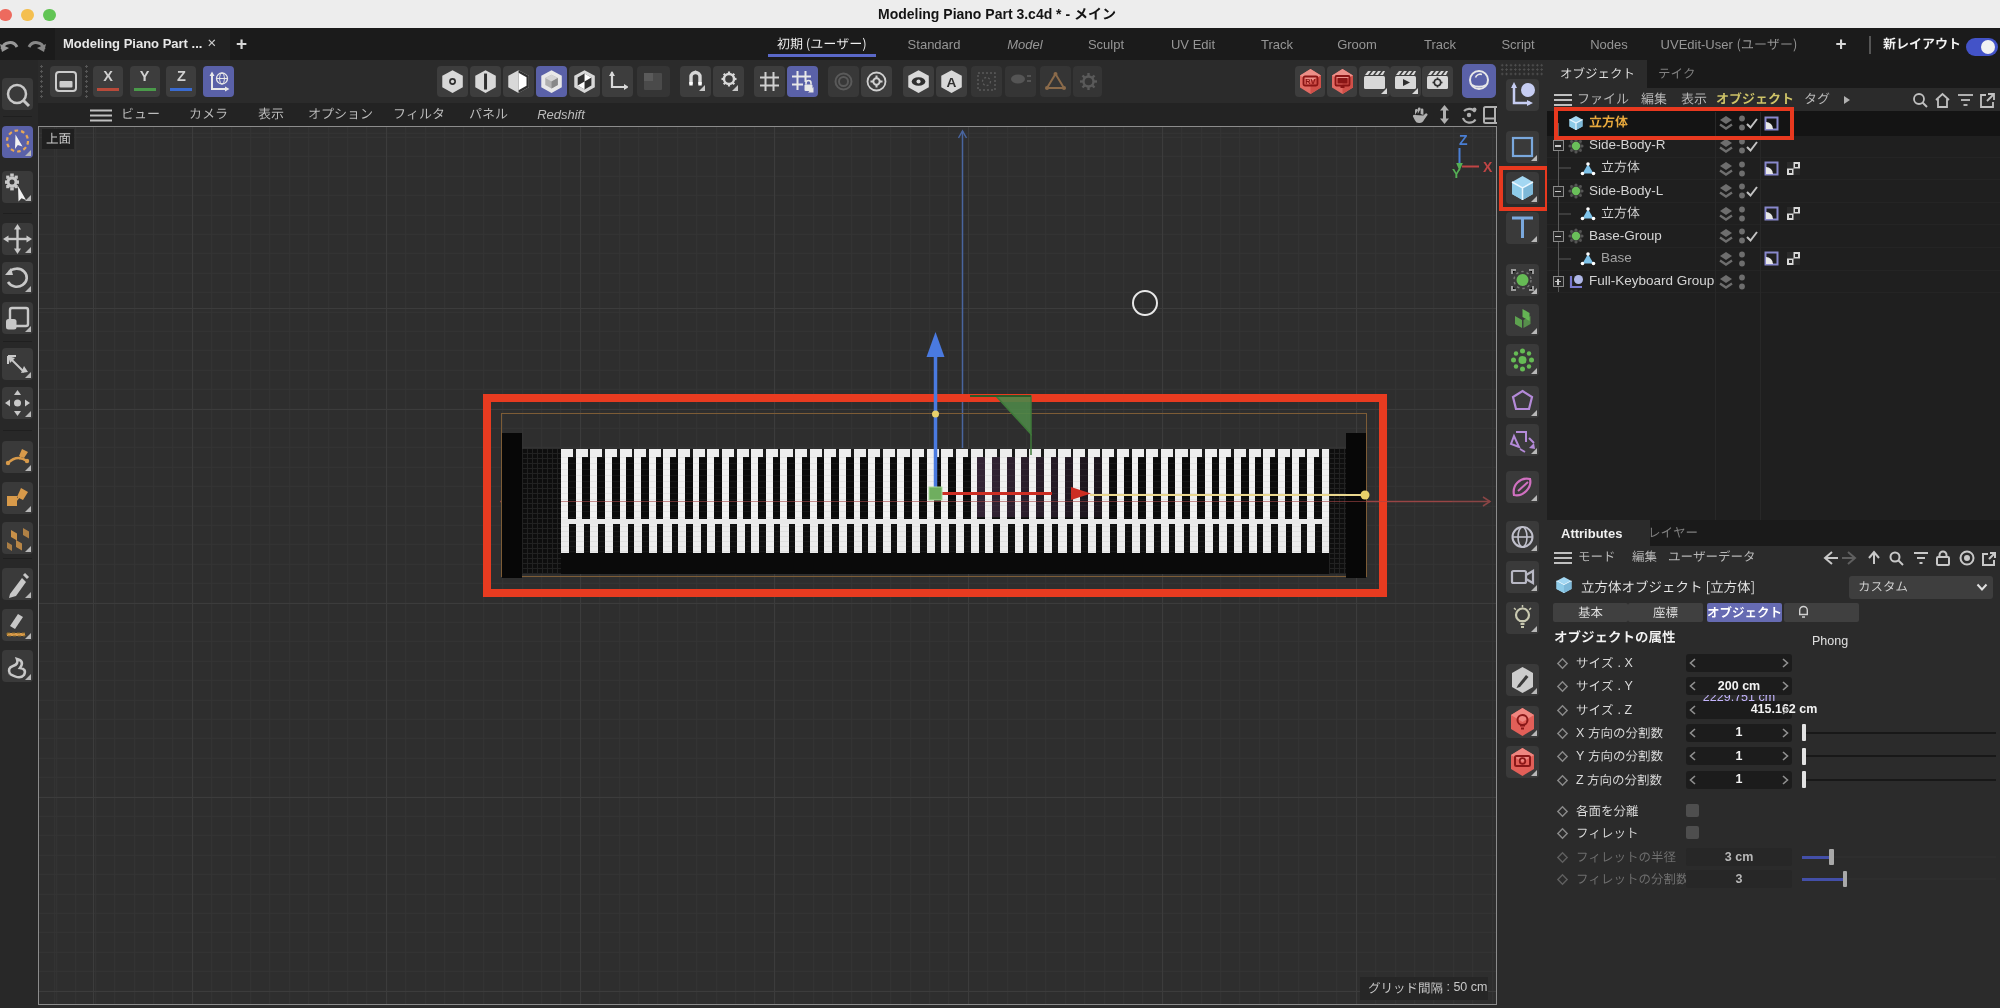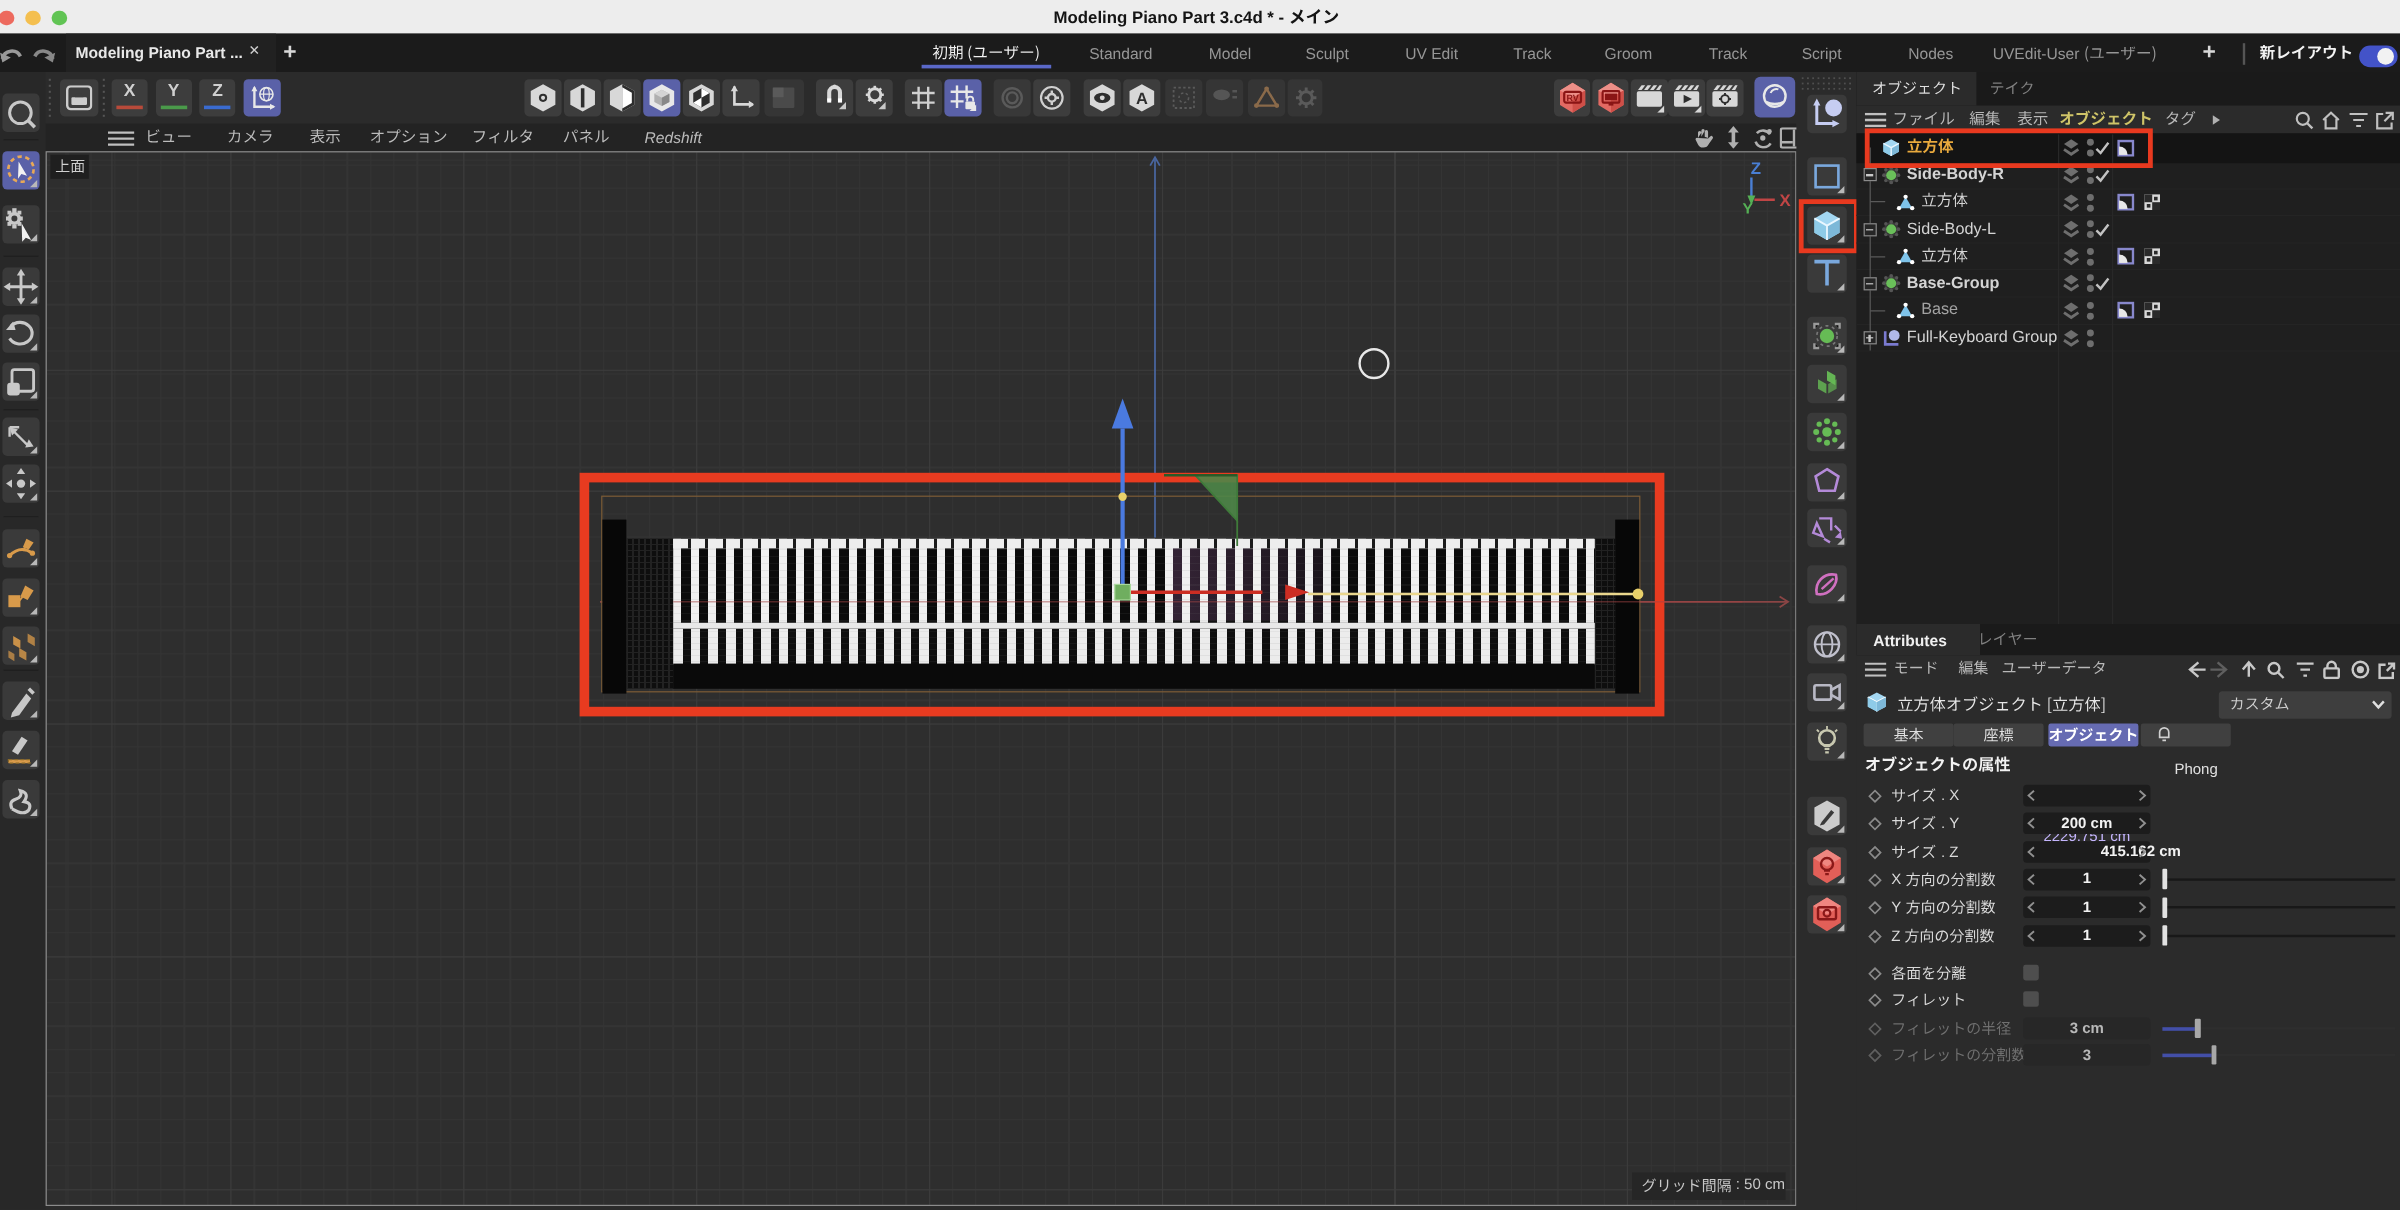--- a/index.html
+++ b/index.html
@@ -23,21 +23,21 @@
     </svg>
 <div style="position:absolute;left:55px;top:28px;width:175px;height:32px;background:#212121;"></div>
 <div style="position:absolute;left:63px;top:36px;font-size:13px;line-height:15.6px;color:#e8e8e8;font-weight:bold;white-space:nowrap;">Modeling Piano Part ...</div>
 <div style="position:absolute;left:207px;top:37px;font-size:11.5px;line-height:13.8px;color:#cfcfcf;font-weight:normal;white-space:nowrap;">✕</div>
 <div style="position:absolute;left:236px;top:33px;font-size:19px;line-height:22.8px;color:#d8d8d8;font-weight:bold;white-space:nowrap;">+</div>
 <svg style="position:absolute;left:777.1px;top:37.0px;overflow:visible" width="89.7" height="14.3">
       <path transform="translate(0,11.44)" d="M5.4 -9.7V-8.8H7.6C7.5 -5.4 7.3 -1.6 4.4 0.3C4.7 0.5 5 0.8 5.2 1.1C8.2 -1.1 8.5 -5.1 8.6 -8.8H11.2C11.1 -2.9 10.9 -0.7 10.5 -0.3C10.4 -0.1 10.3 -0 10 -0C9.7 -0 9 -0 8.3 -0.1C8.4 0.2 8.6 0.6 8.6 0.9C9.3 0.9 10 0.9 10.4 0.9C10.9 0.8 11.2 0.7 11.4 0.3C11.9 -0.3 12.1 -2.5 12.2 -9.2C12.2 -9.3 12.2 -9.7 12.2 -9.7ZM5.2 -6.1C4.9 -5.7 4.5 -5.1 4.2 -4.7L3.7 -5.2C4.4 -6.1 5 -7.1 5.4 -8.2L4.8 -8.6L4.7 -8.5H3.6V-10.9H2.6V-8.5H0.7V-7.6H4.2C3.3 -5.8 1.8 -4.1 0.3 -3.1C0.5 -2.9 0.8 -2.4 0.9 -2.2C1.5 -2.6 2 -3.2 2.6 -3.8V1H3.6V-4.3C4.1 -3.7 4.7 -2.9 5 -2.4L5.6 -3.2L4.6 -4.2C5 -4.6 5.4 -5.1 5.8 -5.6Z M15.3 -1.9C14.9 -1 14.2 -0.1 13.5 0.5C13.7 0.6 14.1 0.9 14.3 1C15 0.4 15.8 -0.6 16.2 -1.6ZM17.2 -1.5C17.7 -0.8 18.3 0 18.5 0.5L19.3 0.1C19 -0.5 18.4 -1.3 17.9 -1.9ZM24.1 -9.4V-7.3H21.4V-9.4ZM20.5 -10.3V-5.6C20.5 -3.7 20.4 -1.2 19.3 0.5C19.6 0.6 20 0.9 20.1 1.1C20.9 -0.1 21.2 -1.8 21.4 -3.4H24.1V-0.2C24.1 -0 24 0 23.9 0.1C23.7 0.1 23 0.1 22.3 0C22.4 0.3 22.6 0.7 22.6 1C23.6 1 24.2 1 24.6 0.8C24.9 0.7 25.1 0.4 25.1 -0.2V-10.3ZM24.1 -6.4V-4.3H21.4C21.4 -4.7 21.4 -5.1 21.4 -5.6V-6.4ZM18 -10.8V-9.2H15.7V-10.8H14.8V-9.2H13.7V-8.3H14.8V-3H13.5V-2.1H19.9V-3H18.9V-8.3H19.9V-9.2H18.9V-10.8ZM15.7 -8.3H18V-7.2H15.7ZM15.7 -6.4H18V-5.1H15.7ZM15.7 -4.3H18V-3H15.7Z M32 2.5 32.7 2.2C31.6 0.4 31.1 -1.8 31.1 -4C31.1 -6.2 31.6 -8.4 32.7 -10.3L32 -10.6C30.8 -8.7 30.1 -6.6 30.1 -4C30.1 -1.5 30.8 0.6 32 2.5Z M34.3 -1.9V-0.7C34.7 -0.8 35.1 -0.8 35.5 -0.8H44.3C44.5 -0.8 45 -0.8 45.3 -0.7V-1.9C45 -1.9 44.6 -1.8 44.3 -1.8H42.5C42.7 -3.2 43.3 -6.7 43.4 -7.9C43.4 -8 43.4 -8.2 43.5 -8.4L42.6 -8.8C42.5 -8.7 42.1 -8.7 41.8 -8.7C40.9 -8.7 37.6 -8.7 37 -8.7C36.6 -8.7 36.2 -8.7 35.8 -8.7V-7.6C36.2 -7.6 36.6 -7.6 37 -7.6C37.6 -7.6 41 -7.6 42.2 -7.6C42.1 -6.7 41.6 -3.2 41.3 -1.8H35.5C35.1 -1.8 34.7 -1.9 34.3 -1.9Z M47.6 -5.6V-4.4C48 -4.4 48.7 -4.4 49.4 -4.4C50.4 -4.4 55.6 -4.4 56.6 -4.4C57.2 -4.4 57.7 -4.4 58 -4.4V-5.6C57.7 -5.6 57.2 -5.6 56.6 -5.6C55.6 -5.6 50.4 -5.6 49.4 -5.6C48.7 -5.6 48 -5.6 47.6 -5.6Z M69.7 -9.9 69 -9.7C69.3 -9.2 69.6 -8.4 69.8 -7.9L70.4 -8.1C70.3 -8.6 69.9 -9.5 69.7 -9.9ZM71 -10.3 70.3 -10.1C70.6 -9.6 70.9 -8.9 71.1 -8.3L71.7 -8.5C71.6 -9 71.2 -9.8 71 -10.3ZM59.9 -7.3V-6.1C60.1 -6.2 60.7 -6.2 61.2 -6.2H62.6V-4.1C62.6 -3.6 62.6 -3 62.6 -2.9H63.7C63.7 -3 63.7 -3.6 63.7 -4.1V-6.2H67.4V-5.7C67.4 -2 66.2 -0.9 63.8 0L64.7 0.8C67.7 -0.5 68.4 -2.3 68.4 -5.7V-6.2H69.9C70.4 -6.2 70.9 -6.2 71 -6.2V-7.3C70.9 -7.2 70.4 -7.2 69.8 -7.2H68.4V-8.8C68.4 -9.3 68.5 -9.8 68.5 -9.9H67.3C67.3 -9.8 67.4 -9.3 67.4 -8.8V-7.2H63.7V-8.9C63.7 -9.3 63.7 -9.7 63.7 -9.8H62.6C62.6 -9.5 62.6 -9.1 62.6 -8.9V-7.2H61.2C60.7 -7.2 60.1 -7.3 59.9 -7.3Z M73.6 -5.6V-4.4C74 -4.4 74.7 -4.4 75.4 -4.4C76.4 -4.4 81.6 -4.4 82.6 -4.4C83.2 -4.4 83.7 -4.4 84 -4.4V-5.6C83.7 -5.6 83.2 -5.6 82.6 -5.6C81.6 -5.6 76.4 -5.6 75.4 -5.6C74.7 -5.6 74 -5.6 73.6 -5.6Z M86.6 2.5C87.8 0.6 88.5 -1.5 88.5 -4C88.5 -6.6 87.8 -8.7 86.6 -10.6L85.9 -10.3C87 -8.4 87.5 -6.2 87.5 -4C87.5 -1.8 87 0.4 85.9 2.2Z" fill="#f0f0f0"></path>
     </svg>
 <div style="position:absolute;left:768px;top:54px;width:108px;height:3px;background:#5a68c8;"></div>
 <div style="position:absolute;left:934px;transform:translateX(-50%);top:37px;font-size:13px;line-height:15.6px;color:#969696;font-weight:normal;white-space:nowrap;">Standard</div>
-<div style="position:absolute;left:1025px;transform:translateX(-50%);top:37px;font-size:13px;line-height:15.6px;color:#969696;font-weight:normal;white-space:nowrap;">Model</div>
+<div style="position:absolute;left:1025px;transform:translateX(-50%);top:37px;font-size:13px;line-height:15.6px;color:#969696;font-weight:normal;white-space:nowrap;font-style:italic;">Model</div>
 <div style="position:absolute;left:1106px;transform:translateX(-50%);top:37px;font-size:13px;line-height:15.6px;color:#969696;font-weight:normal;white-space:nowrap;">Sculpt</div>
 <div style="position:absolute;left:1193px;transform:translateX(-50%);top:37px;font-size:13px;line-height:15.6px;color:#969696;font-weight:normal;white-space:nowrap;">UV Edit</div>
 <div style="position:absolute;left:1277px;transform:translateX(-50%);top:37px;font-size:13px;line-height:15.6px;color:#969696;font-weight:normal;white-space:nowrap;">Track</div>
 <div style="position:absolute;left:1357px;transform:translateX(-50%);top:37px;font-size:13px;line-height:15.6px;color:#969696;font-weight:normal;white-space:nowrap;">Groom</div>
 <div style="position:absolute;left:1440px;transform:translateX(-50%);top:37px;font-size:13px;line-height:15.6px;color:#969696;font-weight:normal;white-space:nowrap;">Track</div>
 <div style="position:absolute;left:1518px;transform:translateX(-50%);top:37px;font-size:13px;line-height:15.6px;color:#969696;font-weight:normal;white-space:nowrap;">Script</div>
 <div style="position:absolute;left:1609px;transform:translateX(-50%);top:37px;font-size:13px;line-height:15.6px;color:#969696;font-weight:normal;white-space:nowrap;">Nodes</div>
 <div style="position:absolute;left:1729px;top:36px;transform:translateX(-50%);display:flex;align-items:center;font-size:13px;color:#969696;white-space:nowrap">UVEdit-User&nbsp;<svg width="61" height="17" style="overflow:visible">
         <path transform="translate(0,13)" d="M3.1 2.5 3.8 2.2C2.7 0.4 2.2 -1.8 2.2 -4C2.2 -6.2 2.7 -8.4 3.8 -10.3L3.1 -10.6C1.9 -8.7 1.2 -6.6 1.2 -4C1.2 -1.5 1.9 0.6 3.1 2.5Z M5.4 -1.9V-0.7C5.8 -0.8 6.2 -0.8 6.6 -0.8H15.3C15.6 -0.8 16.1 -0.8 16.4 -0.7V-1.9C16.1 -1.9 15.7 -1.8 15.3 -1.8H13.6C13.8 -3.2 14.3 -6.7 14.5 -7.9C14.5 -8 14.5 -8.2 14.6 -8.4L13.7 -8.8C13.6 -8.7 13.2 -8.7 12.9 -8.7C12 -8.7 8.7 -8.7 8.1 -8.7C7.7 -8.7 7.3 -8.7 6.9 -8.7V-7.6C7.3 -7.6 7.6 -7.6 8.1 -7.6C8.7 -7.6 12.1 -7.6 13.2 -7.6C13.2 -6.7 12.7 -3.2 12.4 -1.8H6.6C6.2 -1.8 5.8 -1.9 5.4 -1.9Z M18.7 -5.6V-4.4C19.1 -4.4 19.8 -4.4 20.5 -4.4C21.5 -4.4 26.7 -4.4 27.7 -4.4C28.2 -4.4 28.8 -4.4 29.1 -4.4V-5.6C28.8 -5.6 28.3 -5.6 27.7 -5.6C26.7 -5.6 21.5 -5.6 20.5 -5.6C19.8 -5.6 19.1 -5.6 18.7 -5.6Z M40.8 -9.9 40.1 -9.7C40.4 -9.2 40.7 -8.4 40.9 -7.9L41.5 -8.1C41.3 -8.6 41 -9.5 40.8 -9.9ZM42 -10.3 41.4 -10.1C41.7 -9.6 42 -8.9 42.2 -8.3L42.8 -8.5C42.6 -9 42.3 -9.8 42 -10.3ZM31 -7.3V-6.1C31.2 -6.2 31.8 -6.2 32.3 -6.2H33.7V-4.1C33.7 -3.6 33.7 -3 33.7 -2.9H34.8C34.8 -3 34.8 -3.6 34.8 -4.1V-6.2H38.5V-5.7C38.5 -2 37.3 -0.9 34.9 0L35.8 0.8C38.8 -0.5 39.5 -2.3 39.5 -5.7V-6.2H40.9C41.5 -6.2 42 -6.2 42.1 -6.2V-7.3C42 -7.2 41.5 -7.2 40.9 -7.2H39.5V-8.8C39.5 -9.3 39.6 -9.8 39.6 -9.9H38.4C38.4 -9.8 38.5 -9.3 38.5 -8.8V-7.2H34.8V-8.9C34.8 -9.3 34.8 -9.7 34.8 -9.8H33.7C33.7 -9.5 33.7 -9.1 33.7 -8.9V-7.2H32.3C31.8 -7.2 31.1 -7.3 31 -7.3Z M44.7 -5.6V-4.4C45.1 -4.4 45.8 -4.4 46.5 -4.4C47.5 -4.4 52.7 -4.4 53.7 -4.4C54.2 -4.4 54.8 -4.4 55.1 -4.4V-5.6C54.8 -5.6 54.3 -5.6 53.7 -5.6C52.7 -5.6 47.5 -5.6 46.5 -5.6C45.8 -5.6 45.1 -5.6 44.7 -5.6Z M57.7 2.5C58.9 0.6 59.6 -1.5 59.6 -4C59.6 -6.6 58.9 -8.7 57.7 -10.6L56.9 -10.3C58.1 -8.4 58.6 -6.2 58.6 -4C58.6 -1.8 58.1 0.4 56.9 2.2Z" fill="#969696"></path>
       </svg></div>
@@ -756,21 +756,21 @@
         <circle cx="8" cy="2" r="1.6"></circle>
         <circle cx="8" cy="14" r="1.6"></circle>
         <circle cx="2" cy="8" r="1.6"></circle>
         <circle cx="14" cy="8" r="1.6"></circle>
         <circle cx="3.5" cy="3.5" r="1.4"></circle>
         <circle cx="12.5" cy="3.5" r="1.4"></circle>
         <circle cx="3.5" cy="12.5" r="1.4"></circle>
         <circle cx="12.5" cy="12.5" r="1.4"></circle>
       </g>
     </svg>
-<div style="position:absolute;left:1589px;top:137.4px;font-size:13.5px;line-height:16.2px;color:#d4d4d4;font-weight:bold;white-space:nowrap;">Side-Body-R</div>
+<div style="position:absolute;left:1589px;top:137.4px;font-size:13.5px;line-height:16.2px;color:#d4d4d4;font-weight:normal;white-space:nowrap;">Side-Body-R</div>
 <svg style="position:absolute;left:1719px;top:137.9px;" width="14" height="16" viewBox="0 0 14 16">
       <path d="M7 1 L13 5 L7 9 L1 5 Z" fill="#6e6e6e"></path>
       <path d="M1 9.5 L7 13.5 L13 9.5" fill="none" stroke="#6e6e6e" stroke-width="2.4"></path>
     </svg>
 <svg style="position:absolute;left:1737.5px;top:136.9px;" width="8" height="18" viewBox="0 0 8 18">
       <circle cx="4" cy="4.5" r="2.9" fill="#6e6e6e"></circle>
       <circle cx="4" cy="13.5" r="2.9" fill="#6e6e6e"></circle>
     </svg>
 <svg style="position:absolute;left:1745px;top:138.9px;" width="14" height="14" viewBox="0 0 14 14">
       <path d="M2 8 L5.5 11.5 L12 3" fill="none" stroke="#c2c2c2" stroke-width="2"></path>
@@ -874,21 +874,21 @@
         <circle cx="8" cy="2" r="1.6"></circle>
         <circle cx="8" cy="14" r="1.6"></circle>
         <circle cx="2" cy="8" r="1.6"></circle>
         <circle cx="14" cy="8" r="1.6"></circle>
         <circle cx="3.5" cy="3.5" r="1.4"></circle>
         <circle cx="12.5" cy="3.5" r="1.4"></circle>
         <circle cx="3.5" cy="12.5" r="1.4"></circle>
         <circle cx="12.5" cy="12.5" r="1.4"></circle>
       </g>
     </svg>
-<div style="position:absolute;left:1589px;top:227.8px;font-size:13.5px;line-height:16.2px;color:#d4d4d4;font-weight:bold;white-space:nowrap;">Base-Group</div>
+<div style="position:absolute;left:1589px;top:227.8px;font-size:13.5px;line-height:16.2px;color:#d4d4d4;font-weight:normal;white-space:nowrap;">Base-Group</div>
 <svg style="position:absolute;left:1719px;top:228.3px;" width="14" height="16" viewBox="0 0 14 16">
       <path d="M7 1 L13 5 L7 9 L1 5 Z" fill="#6e6e6e"></path>
       <path d="M1 9.5 L7 13.5 L13 9.5" fill="none" stroke="#6e6e6e" stroke-width="2.4"></path>
     </svg>
 <svg style="position:absolute;left:1737.5px;top:227.3px;" width="8" height="18" viewBox="0 0 8 18">
       <circle cx="4" cy="4.5" r="2.9" fill="#6e6e6e"></circle>
       <circle cx="4" cy="13.5" r="2.9" fill="#6e6e6e"></circle>
     </svg>
 <svg style="position:absolute;left:1745px;top:229.3px;" width="14" height="14" viewBox="0 0 14 14">
       <path d="M2 8 L5.5 11.5 L12 3" fill="none" stroke="#c2c2c2" stroke-width="2"></path>

